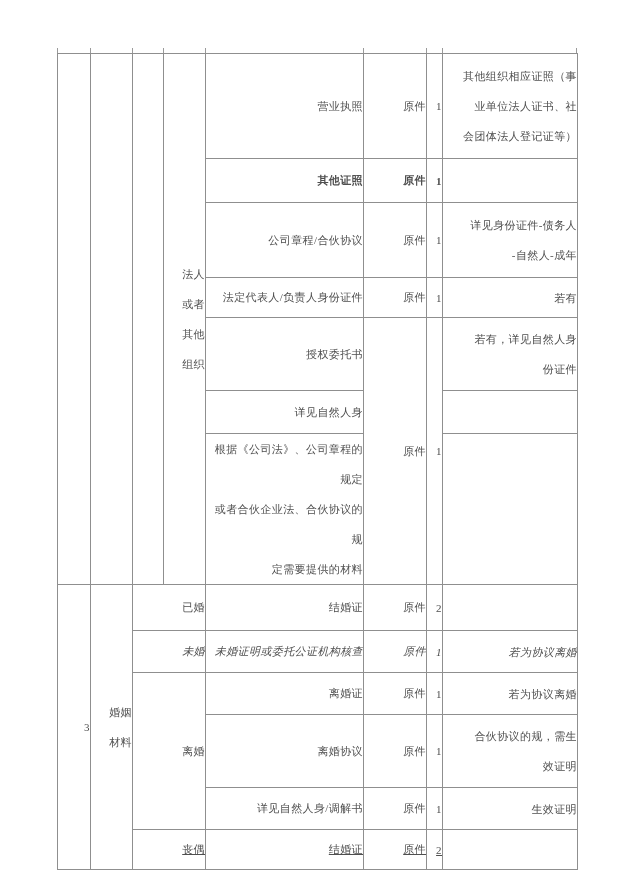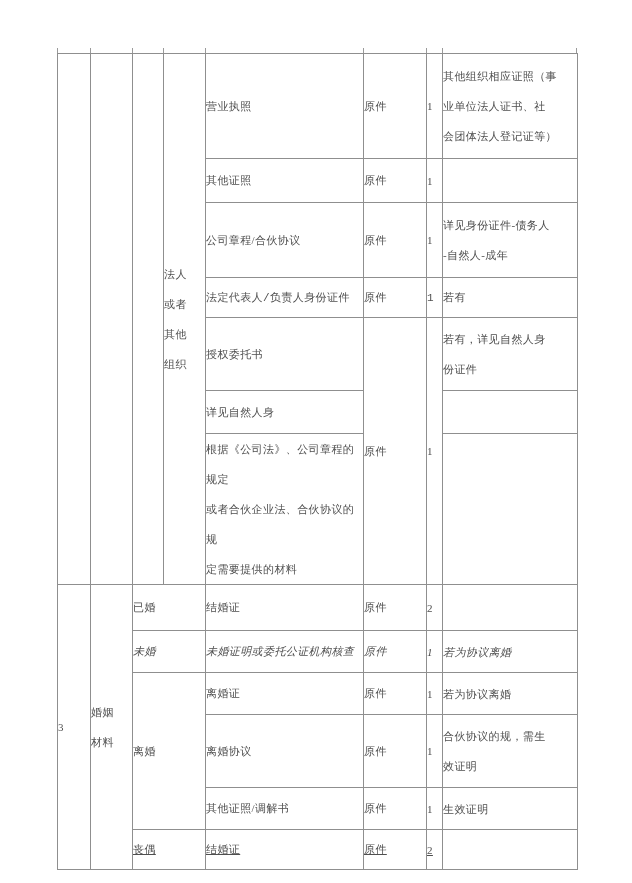--- a/index.html
+++ b/index.html
@@ -40,38 +40,38 @@
     top: 53px;
     border-collapse: collapse;
     table-layout: fixed;
   }
   table.doc-table td {
     border: 1px solid #8f8f8f;
     padding: 0;
     font-size: 11px;
     letter-spacing: 0.4px;
     vertical-align: middle;
-    text-align: left;
+    text-align: right;
     color: #4f4f4f;
     overflow: hidden;
   }
   td.txt-left {
     text-align: left;
     padding-left: 8px;
     padding-right: 4px;
   }
   .lines {
     white-space: pre-line;
     line-height: 30px;
   }
   
   tr.r1  { height: 105px; }
-  tr.r2  { height: 44px; }
+  tr.r2  { height: 44px; font-weight: bold; }
   tr.r3  { height: 75px; }
-  tr.r4  { height: 40px; font-family: Liberation Mono, monospace; }
+  tr.r4  { height: 40px; }
   tr.r5  { height: 73px; }
   tr.r6  { height: 43px; }
   tr.r7  { height: 100px; }
   tr.r8  { height: 46px; }
   tr.r9  { height: 42px; font-style: italic; }
   tr.r10 { height: 42px; }
   tr.r11 { height: 73px; }
   tr.r12 { height: 42px; }
   tr.r13 { height: 40px; text-decoration: underline; }
 </style>
@@ -210,21 +210,21 @@
       <tr class="r11">
         <td class="txt-left">离婚协议</td>
         <td>原件</td>
         <td>1</td>
         <td class="txt-left">
           <div class="lines">合伙协议的规，需生
 效证明</div>
         </td>
       </tr>
       <tr class="r12">
-        <td class="txt-left">其他证照/调解书</td>
+        <td class="txt-left">详见自然人身/调解书</td>
         <td>原件</td>
         <td>1</td>
         <td class="txt-left">
           <div class="lines">生效证明</div>
         </td>
       </tr>
       <tr class="r13">
         <td colspan="2">丧偶</td>
         <td class="txt-left">结婚证</td>
         <td>原件</td>

